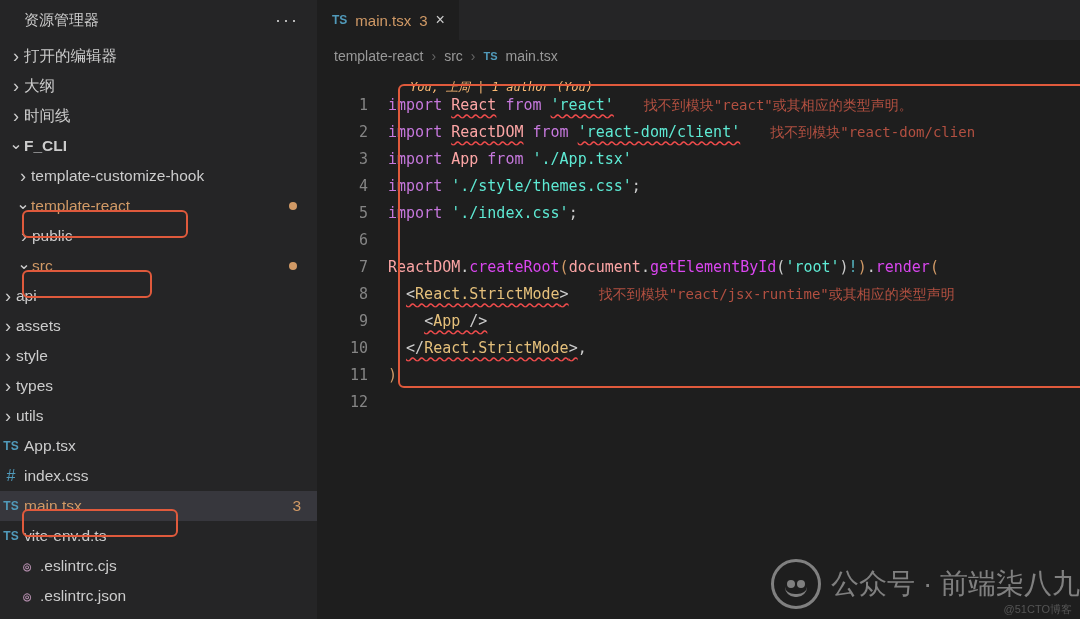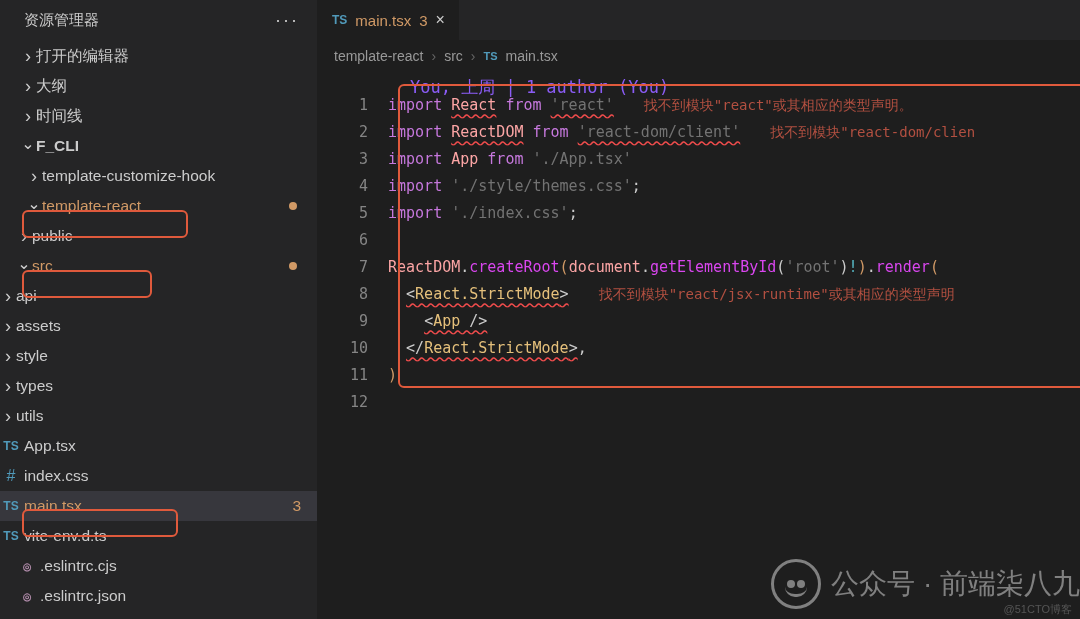--- a/index.html
+++ b/index.html
@@ -42,22 +42,22 @@
     .tree-row.active { background: #37373d; }
     .chev {
       width: 16px;
       display: inline-flex;
       justify-content: center;
       font-size: 12px;
       color: #cccccc;
     }
     .chev.right::before { content: "›"; font-size: 18px; }
     .chev.down::before { content: "⌄"; font-size: 16px; position: relative; top: -3px; }
-    .ind0 { padding-left: 20px; }
-    .ind1 { padding-left: 26px; justify-content: center; }
+    .ind0 { padding-left: 8px; }
+    .ind1 { padding-left: 15px; justify-content: center; }
     .ind2 { padding-left: 16px; }
     .ind3 { }
     .file-icon {
       width: 22px;
       display: inline-flex;
       justify-content: center;
       align-items: center;
       font-size: 12px;
       font-weight: 600;
       margin-right: 2px;
@@ -118,45 +118,46 @@
     .breadcrumb .ts-mini { color: #519aba; font-weight: 600; font-size: 11px; margin-right: 4px; }
     .code-area {
       position: relative;
       flex: 1;
       font-family: "SF Mono", Menlo, Consolas, monospace;
       font-size: 15px;
       line-height: 27px;
       padding-top: 2px;
     }
     .codelens {
-      color: #8b5cf6;
-      font-size: 17px;
+      color: #fdba74;
+      font-size: 12px;
       padding-left: 92px;
       height: 18px;
+      font-style: italic;
     }
     .line {
       display: flex;
       align-items: flex-start;
     }
     .gutter {
       width: 70px;
       text-align: right;
       color: #858585;
       padding-right: 20px;
       flex-shrink: 0;
       user-select: none;
     }
     .code {
       white-space: pre;
       position: relative;
     }
     .tk-kw { color: #c678dd; }
     .tk-id { color: #fca5a5; }
     .tk-fn { color: #d946ef; }
-    .tk-str { color: #737373; }
+    .tk-str { color: #5eead4; }
     .tk-pn { color: #cccccc; }
     .tk-op { color: #56b6c2; }
     .tk-tag { color: #e5c07b; }
     .tk-br { color: #d19a66; }
     .squiggle {
       text-decoration-line: underline;
       text-decoration-style: wavy;
       text-decoration-color: #f14c4c;
       text-underline-offset: 3px;
     }

